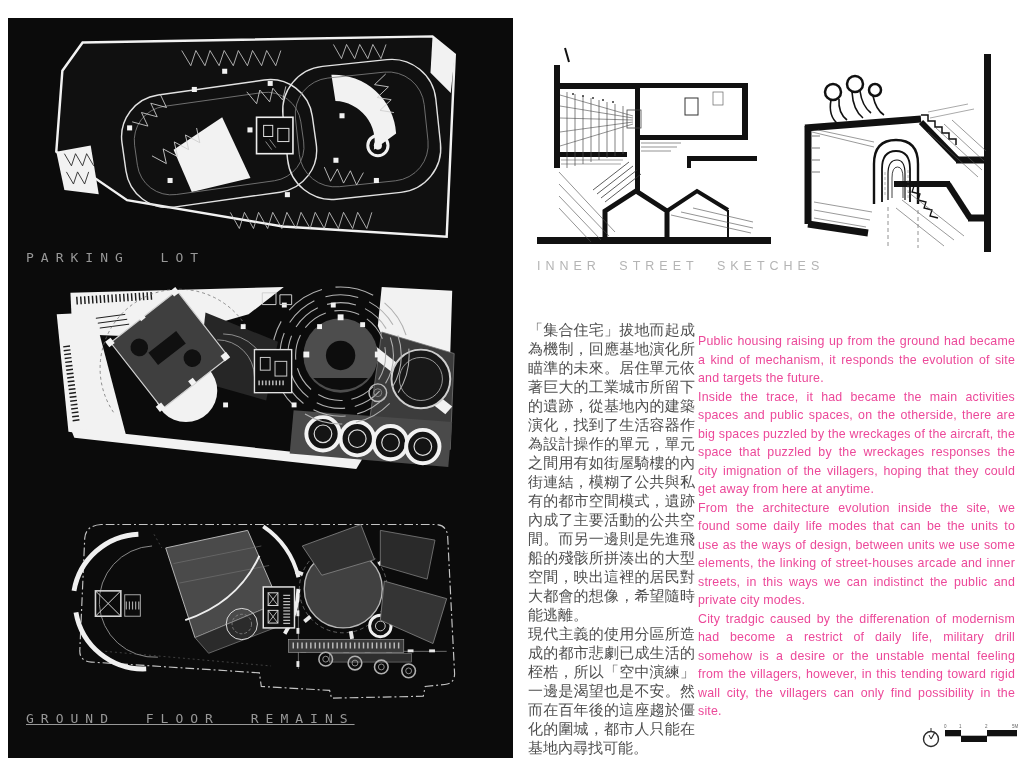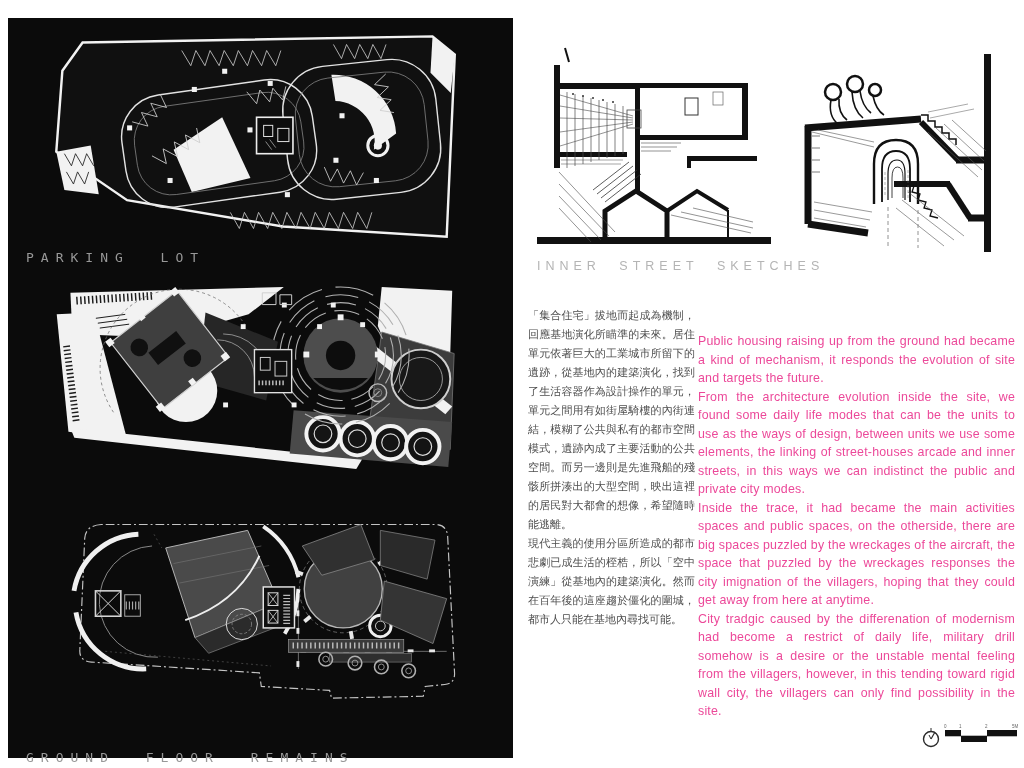--- a/index.html
+++ b/index.html
@@ -7,27 +7,27 @@
          font-family:"Liberation Sans",sans-serif;}
   .black-panel{position:absolute;left:8px;top:18px;width:505px;height:740px;background:#0b0b0b;}
   .plan{position:absolute;}
   .plan1{left:22px;top:10px;width:445px;height:218px;}
   .plan2{left:22px;top:267px;width:445px;height:186px;}
   .plan3{left:20px;top:487px;width:452px;height:200px;}
   .plan-label{position:absolute;font-family:"DejaVu Sans Mono",monospace;font-size:13px;
               letter-spacing:7px;word-spacing:16px;color:#989898;white-space:nowrap;}
   .label1{left:18px;top:232px;}
   .label2{left:14px;top:461px;}
-  .label3{left:18px;top:732px;}
+  .label3{left:18px;top:693px;text-decoration:underline;}
   .sketch{position:absolute;}
   .sketch1{left:535px;top:40px;width:238px;height:212px;}
   .sketch2{left:788px;top:52px;width:228px;height:202px;}
   .sketches-label{position:absolute;left:537px;top:259px;font-family:Liberation Sans, sans-serif;
                   font-size:12.5px;letter-spacing:5px;word-spacing:10px;color:#b4b4b4;white-space:nowrap;}
-  .cn-col{position:absolute;left:528px;top:306px;width:167px;font-size:11px;line-height:19px;
+  .cn-col{position:absolute;left:528px;top:321px;width:167px;font-size:15px;line-height:19px;
           color:#4e4e4e;text-align:justify;font-family:"DejaVu Sans",sans-serif;}
   .cn-col p{margin:0;text-justify:inter-character;}
   .en-col{position:absolute;left:698px;top:320px;width:317px;font-size:12.4px;line-height:18.5px;
           color:#ec4899;text-align:justify;letter-spacing:0.2px;font-family:"Liberation Sans",sans-serif;margin-top:12px;}
   .en-col p{margin:0;}
   .compass{position:absolute;left:921px;top:723px;}
   .scalebar{position:absolute;left:944px;top:721px;}
 </style>
 </head>
 <body>
@@ -293,27 +293,27 @@
       <path d="M 140,60 l 40,-8 M 142,66 l 44,-9" stroke-width="0.5"></path>
       <path d="M 97,120 v 25 M 120,118 v 28" stroke="#666" stroke-width="0.5" stroke-dasharray="3 2"></path>
       <path d="M 100,155 v 40 M 130,158 v 38" stroke="#777" stroke-width="0.8" stroke-dasharray="4 3"></path>
     </g>
   </svg>
 
   <div class="sketches-label">INNER STREET SKETCHES</div>
 
   <div class="cn-col">
     <p>「集合住宅」拔地而起成為機制，回應基地演化所瞄準的未來。居住單元依著巨大的工業城市所留下的遺跡，從基地內的建築演化，找到了生活容器作為設計操作的單元，單元之間用有如街屋騎樓的內街連結，模糊了公共與私有的都市空間模式，遺跡內成了主要活動的公共空間。而另一邊則是先進飛船的殘骸所拼湊出的大型空間，映出這裡的居民對大都會的想像，希望隨時能逃離。</p>
-    <p>現代主義的使用分區所造成的都市悲劇已成生活的桎梏，所以「空中演練」從基地內的建築演化。然而在百年後的這座趨於僵化的圍城，都市人只能在基地內尋找可能。</p>
+    <p>現代主義的使用分區所造成的都市悲劇已成生活的桎梏，所以「空中演練」一邊是渴望也是不安。然而在百年後的這座趨於僵化的圍城，都市人只能在基地內尋找可能。</p>
   </div>
 
   <div class="en-col">
     <p>Public housing raising up from the ground had became a kind of mechanism, it responds the evolution of site and targets the future.</p>
+    <p>Inside the trace, it had became the main activities spaces and public spaces, on the otherside, there are big spaces puzzled by the wreckages of the aircraft, the space that puzzled by the wreckages responses the city imignation of the villagers, hoping that they could get away from here at anytime.</p>
     <p>From the architecture evolution inside the site, we found some daily life modes that can be the units to use as the ways of design, between units we use some elements, the linking of street-houses arcade and inner streets, in this ways we can indistinct the public and private city modes.</p>
-    <p>Inside the trace, it had became the main activities spaces and public spaces, on the otherside, there are big spaces puzzled by the wreckages of the aircraft, the space that puzzled by the wreckages responses the city imignation of the villagers, hoping that they could get away from here at anytime.</p>
     <p>City tradgic caused by the differenation of modernism had become a restrict of daily life, military drill somehow is a desire or the unstable mental feeling from the villagers, however, in this tending toward rigid wall city, the villagers can only find possibility in the site.</p>
   </div>
 
   <svg class="compass" width="22" height="28" viewBox="0 0 22 28">
     <circle cx="10" cy="16" r="7.5" fill="none" stroke="#2a2a2a" stroke-width="1.4"></circle>
     <line x1="10" y1="16" x2="14" y2="9" stroke="#2a2a2a" stroke-width="1.2"></line>
     <line x1="10" y1="16" x2="8" y2="12" stroke="#2a2a2a" stroke-width="1"></line>
     <line x1="10" y1="5" x2="10" y2="8" stroke="#2a2a2a" stroke-width="1"></line>
   </svg>
   <svg class="scalebar" width="78" height="26" viewBox="0 0 78 26">

